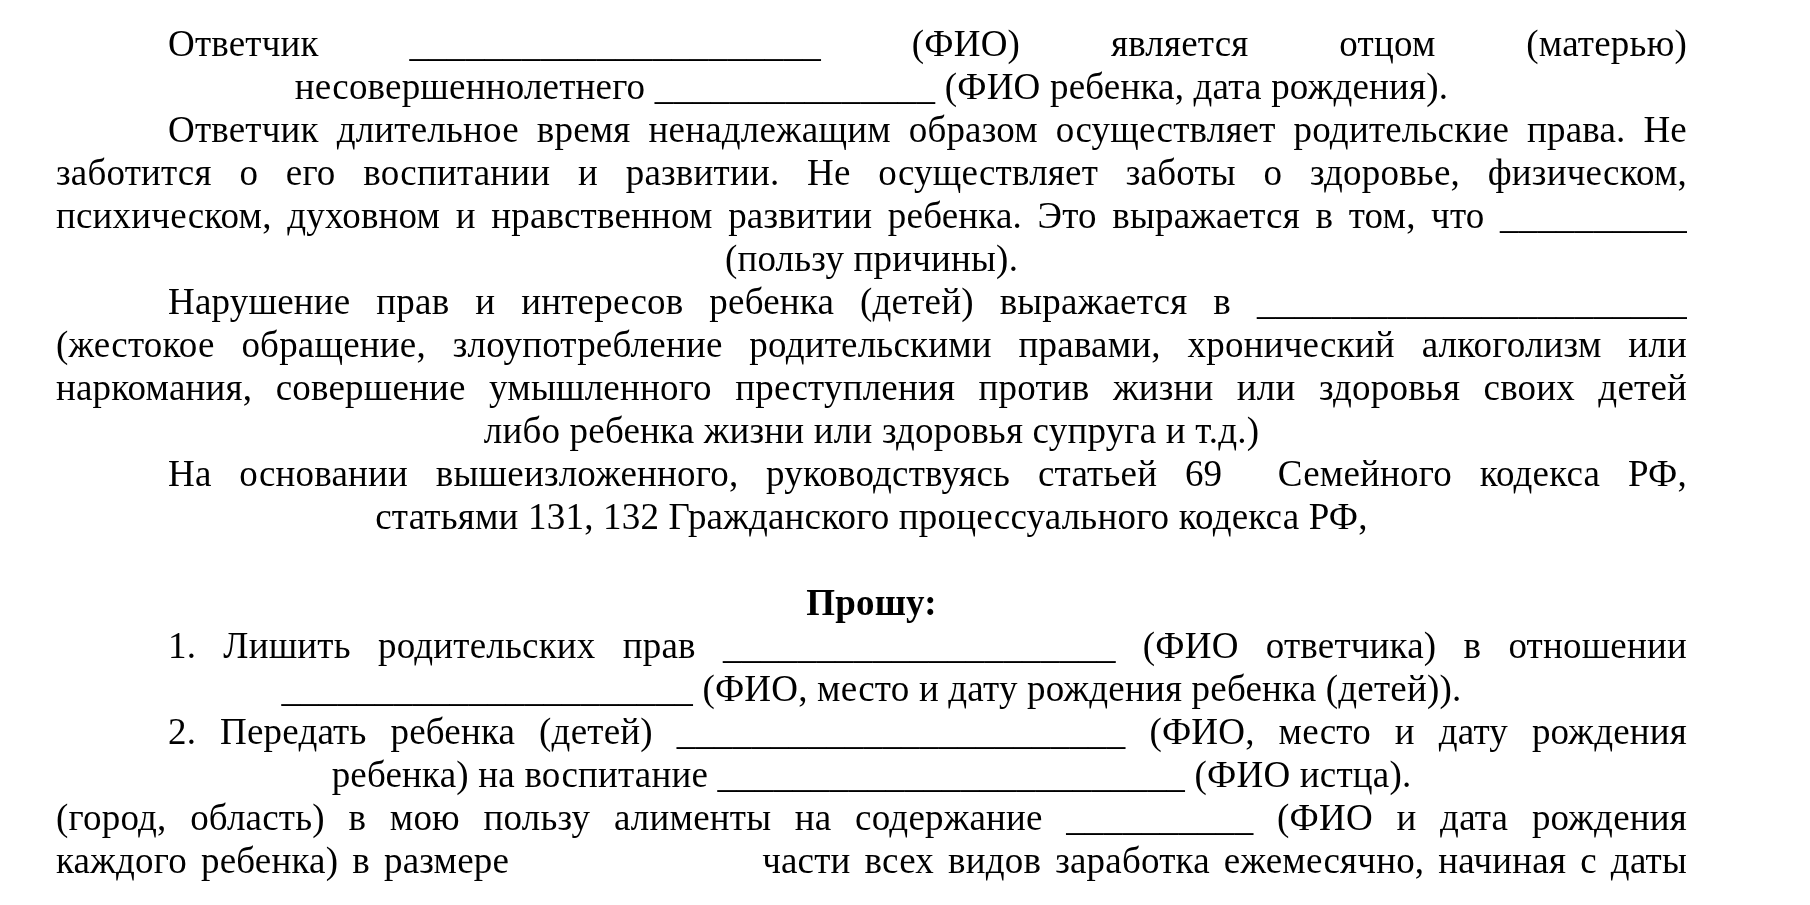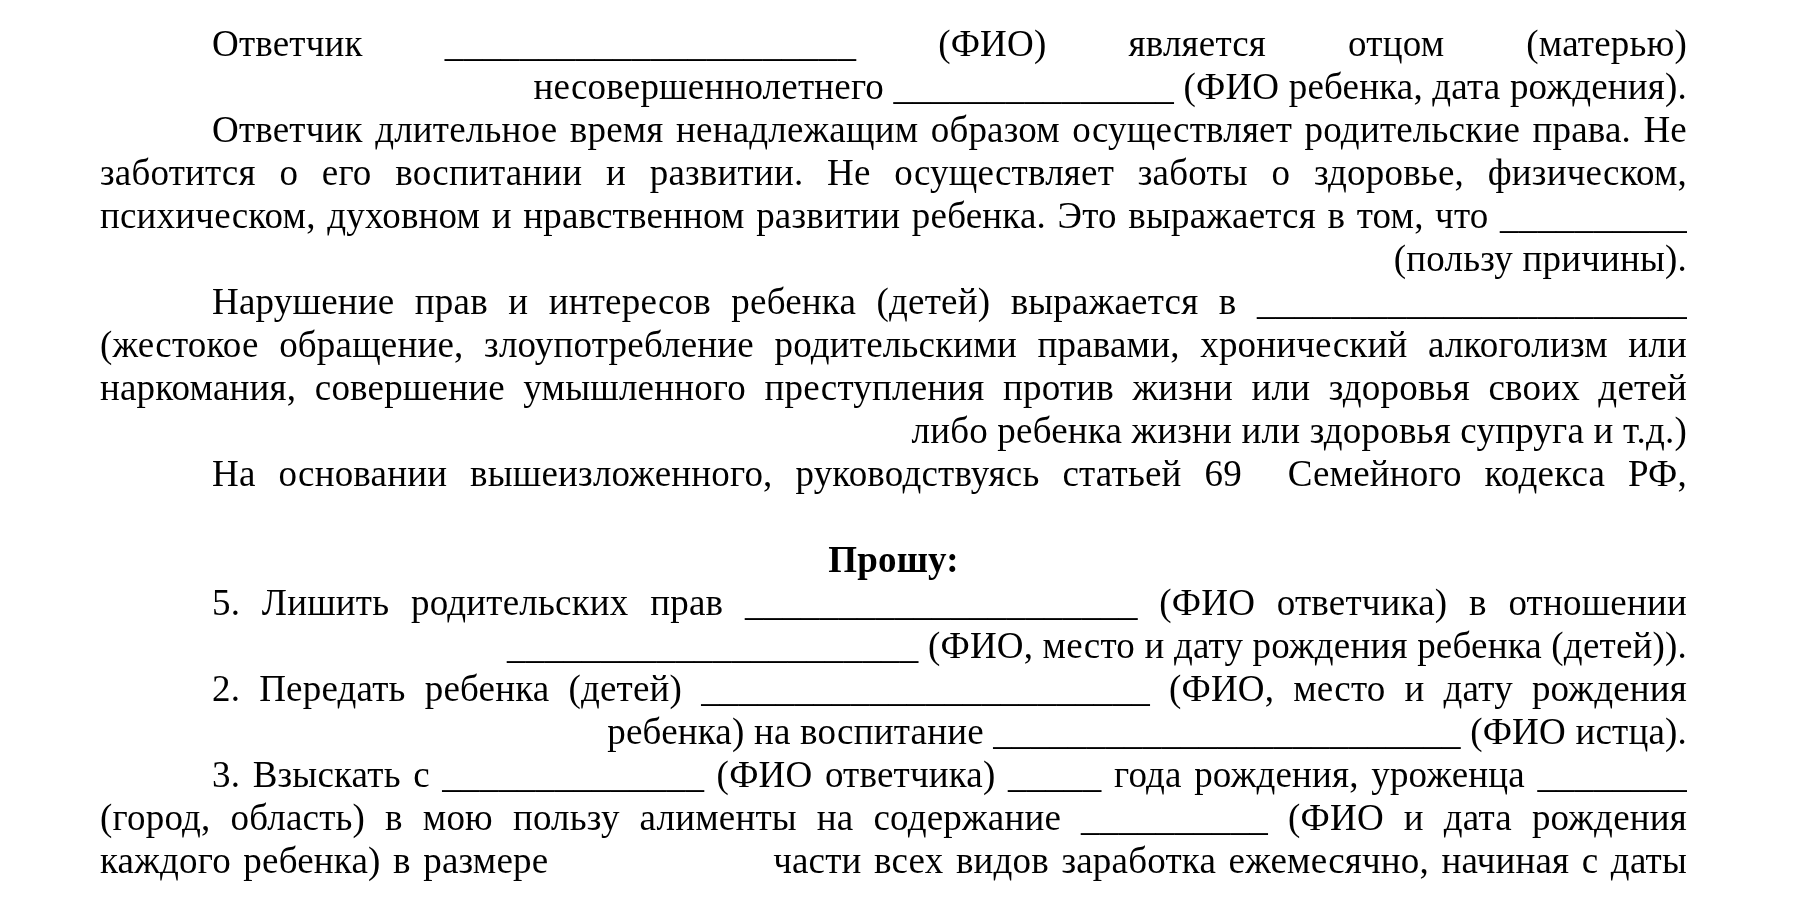--- a/index.html
+++ b/index.html
@@ -12,28 +12,28 @@
     overflow: hidden;
     background: #ffffff;
     color: #000000;
     font-family: "Liberation Serif", "DejaVu Serif", serif;
     font-size: 37px;
   }
   .page {
     box-sizing: border-box;
     width: 1810px;
     height: 905px;
-    padding: 22px 123px 0 100px;
+    padding: 22px 123px 0 56px;
     overflow: hidden;
   }
   .line {
     height: 43px;
     line-height: 43px;
     overflow: hidden;
-    text-align: right;
+    text-align: center;
     letter-spacing: 0.2px;
   }
   .just {
     text-align: justify;
     text-align-last: justify;
   }
   .indent {
     text-indent: 112px;
   }
   .blank {
@@ -57,28 +57,28 @@
   <div class="line just">заботится о его воспитании и развитии. Не осуществляет заботы о здоровье, физическом,</div>
   <div class="line just">психическом, духовном и нравственном развитии ребенка. Это выражается в том, что __________</div>
   <div class="line">(пользу причины).</div>
 
   <div class="line indent just">Нарушение прав и интересов ребенка (детей) выражается в _______________________</div>
   <div class="line just">(жестокое обращение, злоупотребление родительскими правами, хронический алкоголизм или</div>
   <div class="line just">наркомания, совершение умышленного преступления против жизни или здоровья своих детей</div>
   <div class="line">либо ребенка жизни или здоровья супруга и т.д.)</div>
 
   <div class="line indent just">На основании вышеизложенного, руководствуясь статьей 69&nbsp; Семейного кодекса РФ,</div>
+  <div class="line">статьями 131, 132 Гражданского процессуального кодекса РФ,</div>
 
   <div class="line blank"></div>
 
   <div class="line heading">Прошу:</div>
 
-  <div class="line indent just">5. Лишить родительских прав _____________________ (ФИО ответчика) в отношении</div>
+  <div class="line indent just">1. Лишить родительских прав _____________________ (ФИО ответчика) в отношении</div>
   <div class="line">______________________ (ФИО, место и дату рождения ребенка (детей)).</div>
 
   <div class="line indent just">2. Передать ребенка (детей) ________________________ (ФИО, место и дату рождения</div>
   <div class="line">ребенка) на воспитание _________________________ (ФИО истца).</div>
 
-  <div class="line indent just">3. Взыскать с ______________ (ФИО ответчика) _____ года рождения, уроженца ________</div>
   <div class="line just">(город, область) в мою пользу алименты на содержание __________ (ФИО и дата рождения</div>
   <div class="line just">каждого ребенка) в размере &nbsp;&nbsp;&nbsp;&nbsp;&nbsp;&nbsp;&nbsp;&nbsp;&nbsp;&nbsp;&nbsp;&nbsp;&nbsp;&nbsp;&nbsp;&nbsp; части всех видов заработка ежемесячно, начиная с даты</div>
 
 </div>
 
 </body></html>

